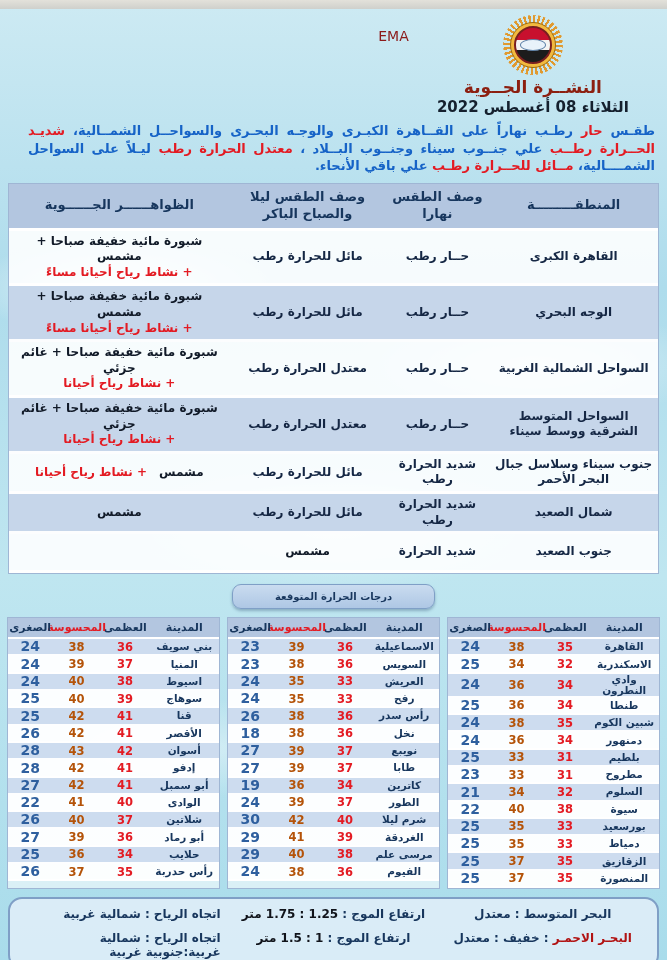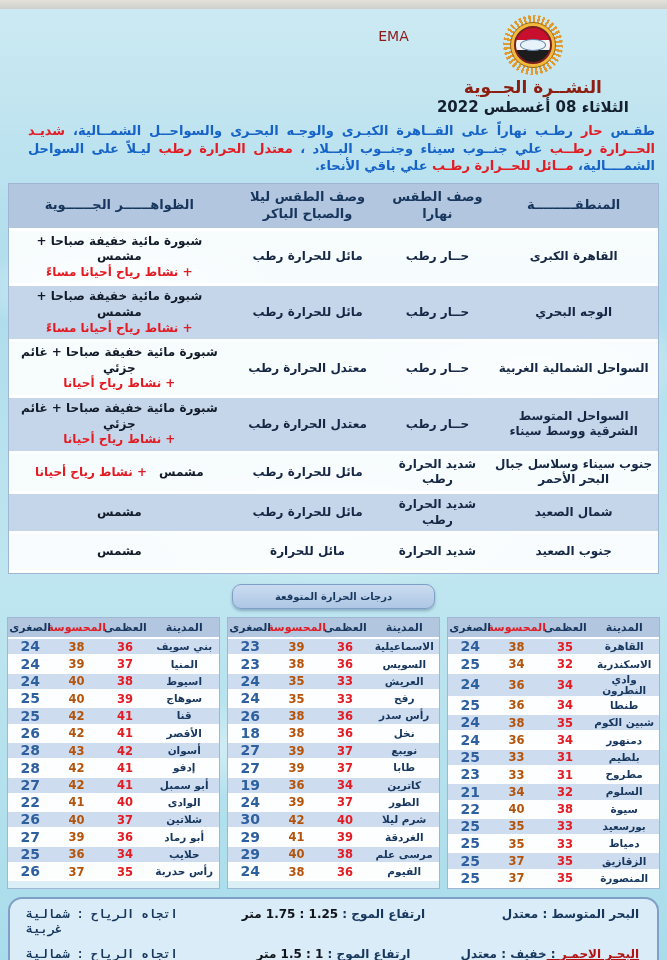--- a/index.html
+++ b/index.html
@@ -74,25 +74,25 @@
   .t-city { color:#17365d; }
   .t-max { color:#e31b23; font-size:11.5px; }
   .t-feels { color:#b45309; font-size:11.5px; }
   .t-min { color:#2e5f9e; font-size:14px; }
 
   
   .sea-box { margin:8px 8px 0 8px; border:2px solid #7f9fc6; border-radius:14px; background:rgba(226,239,249,.85);
     padding:8px 10px; display:flex; flex-direction:column; gap:10px; }
   .sea-row { display:grid; grid-template-columns:32% 36% 32%; }
   .sea-cell { font-size:12px; font-weight:bold; color:#17365d; text-align:center; }
-  .sea-label { text-align:right; padding-right:8px; }
-  .sea-name.red-sea { color:#b11313;text-decoration:underline; }
+  .sea-label { padding-right:8px; }
+  .sea-name.red-sea { color:#b11313; }
   .sea-name::after { content:" : "; color:#17365d; }
   .wave-val { color:#10131a; }
-  .sea-wind { text-align:left; padding-left:6px;font-family:Liberation Mono, monospace; }
+  .sea-wind { text-align:right; padding-left:6px; }
 </style>
 </head>
 <body>
 
 <div class="page">
   <div class="top-strip"></div>
 
   <div class="header">
     <div class="logo-block">
       <div class="logo">
@@ -168,21 +168,20 @@
           <div class="fcell c-region">شمال الصعيد</div>
           <div class="fcell c-day">شديد الحرارة رطب</div>
           <div class="fcell c-night">مائل للحرارة رطب</div>
           <div class="fcell c-phen">
             <span>مشمس</span>
           </div>
         </div>
         <div class="frow">
           <div class="fcell c-region">جنوب الصعيد</div>
           <div class="fcell c-day">شديد الحرارة</div>
-          <div class="fcell c-night">مائل للحرارة</div>
           <div class="fcell c-phen">
             <span>مشمس</span>
           </div>
         </div>
       </div>
   </div>
 
   <div class="temps-btn-wrap">
     <div class="temps-btn">درجات الحرارة المتوقعة</div>
   </div>

